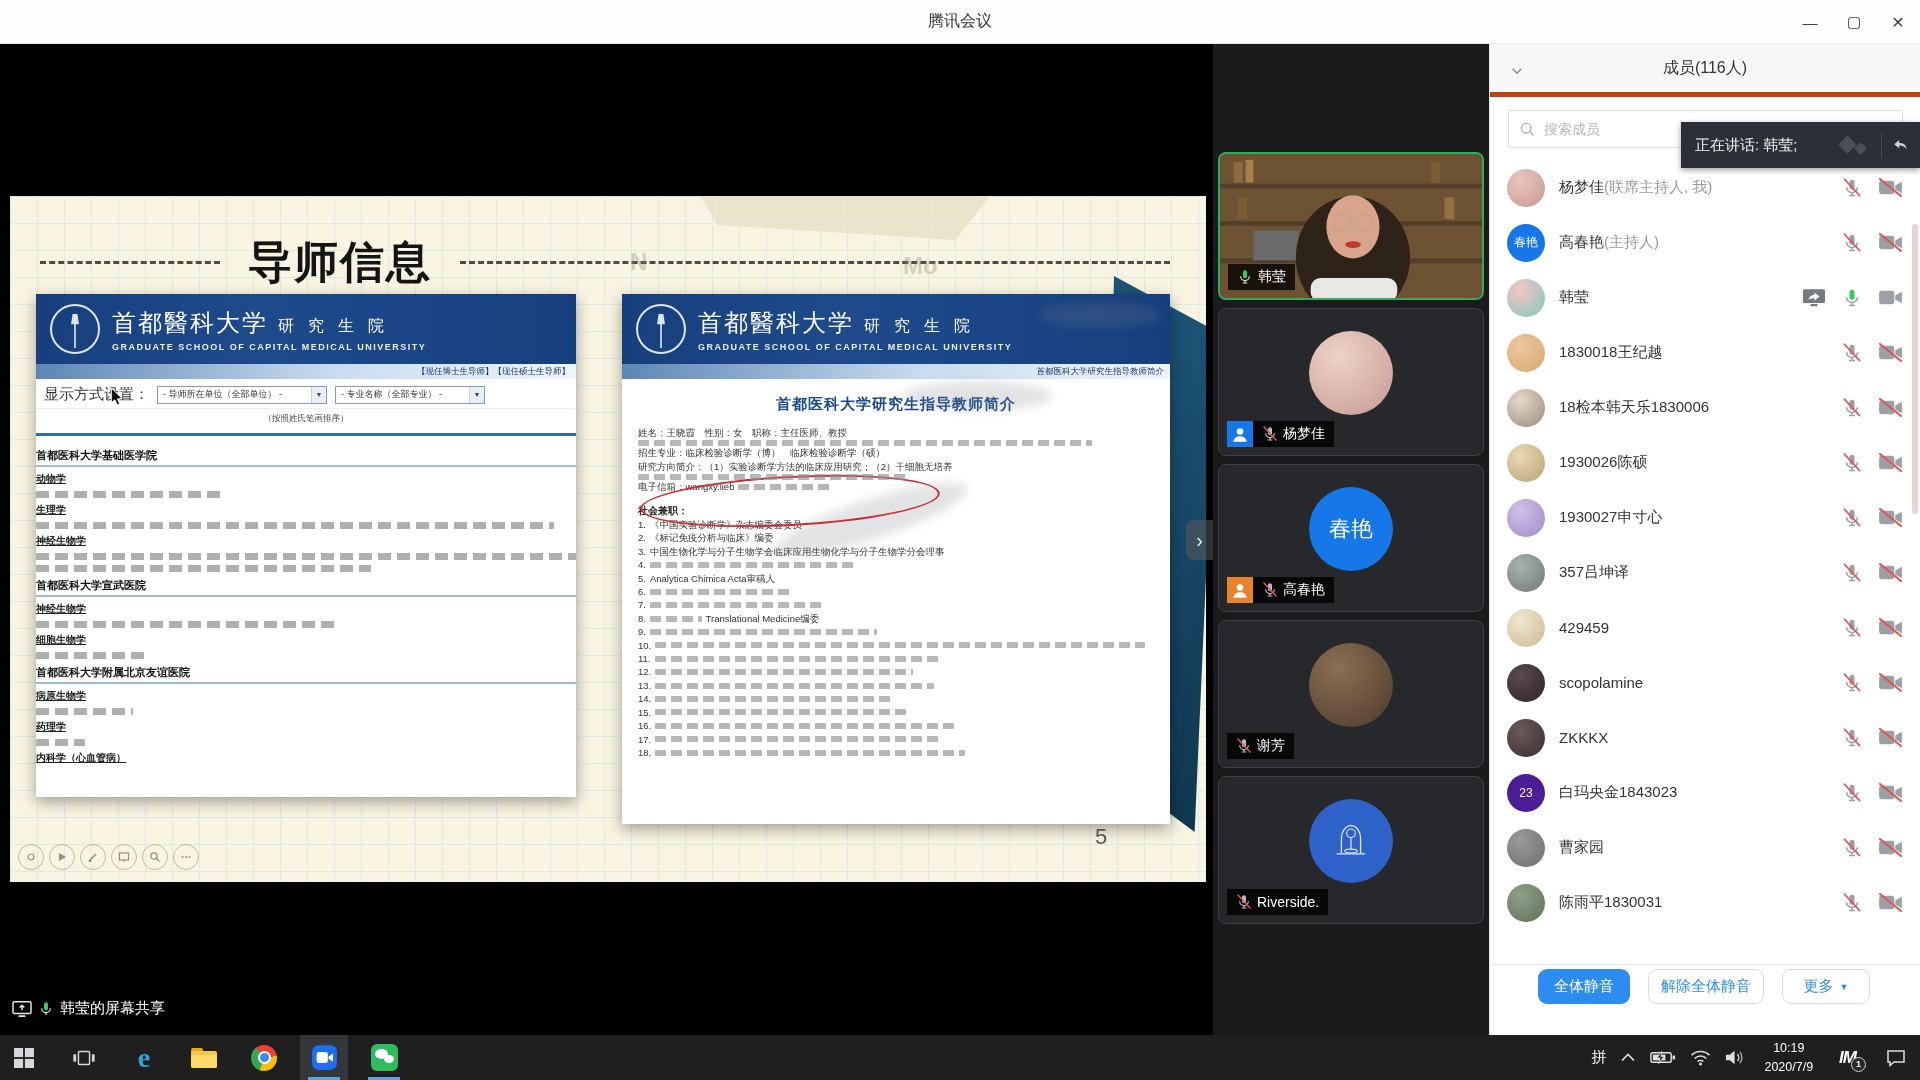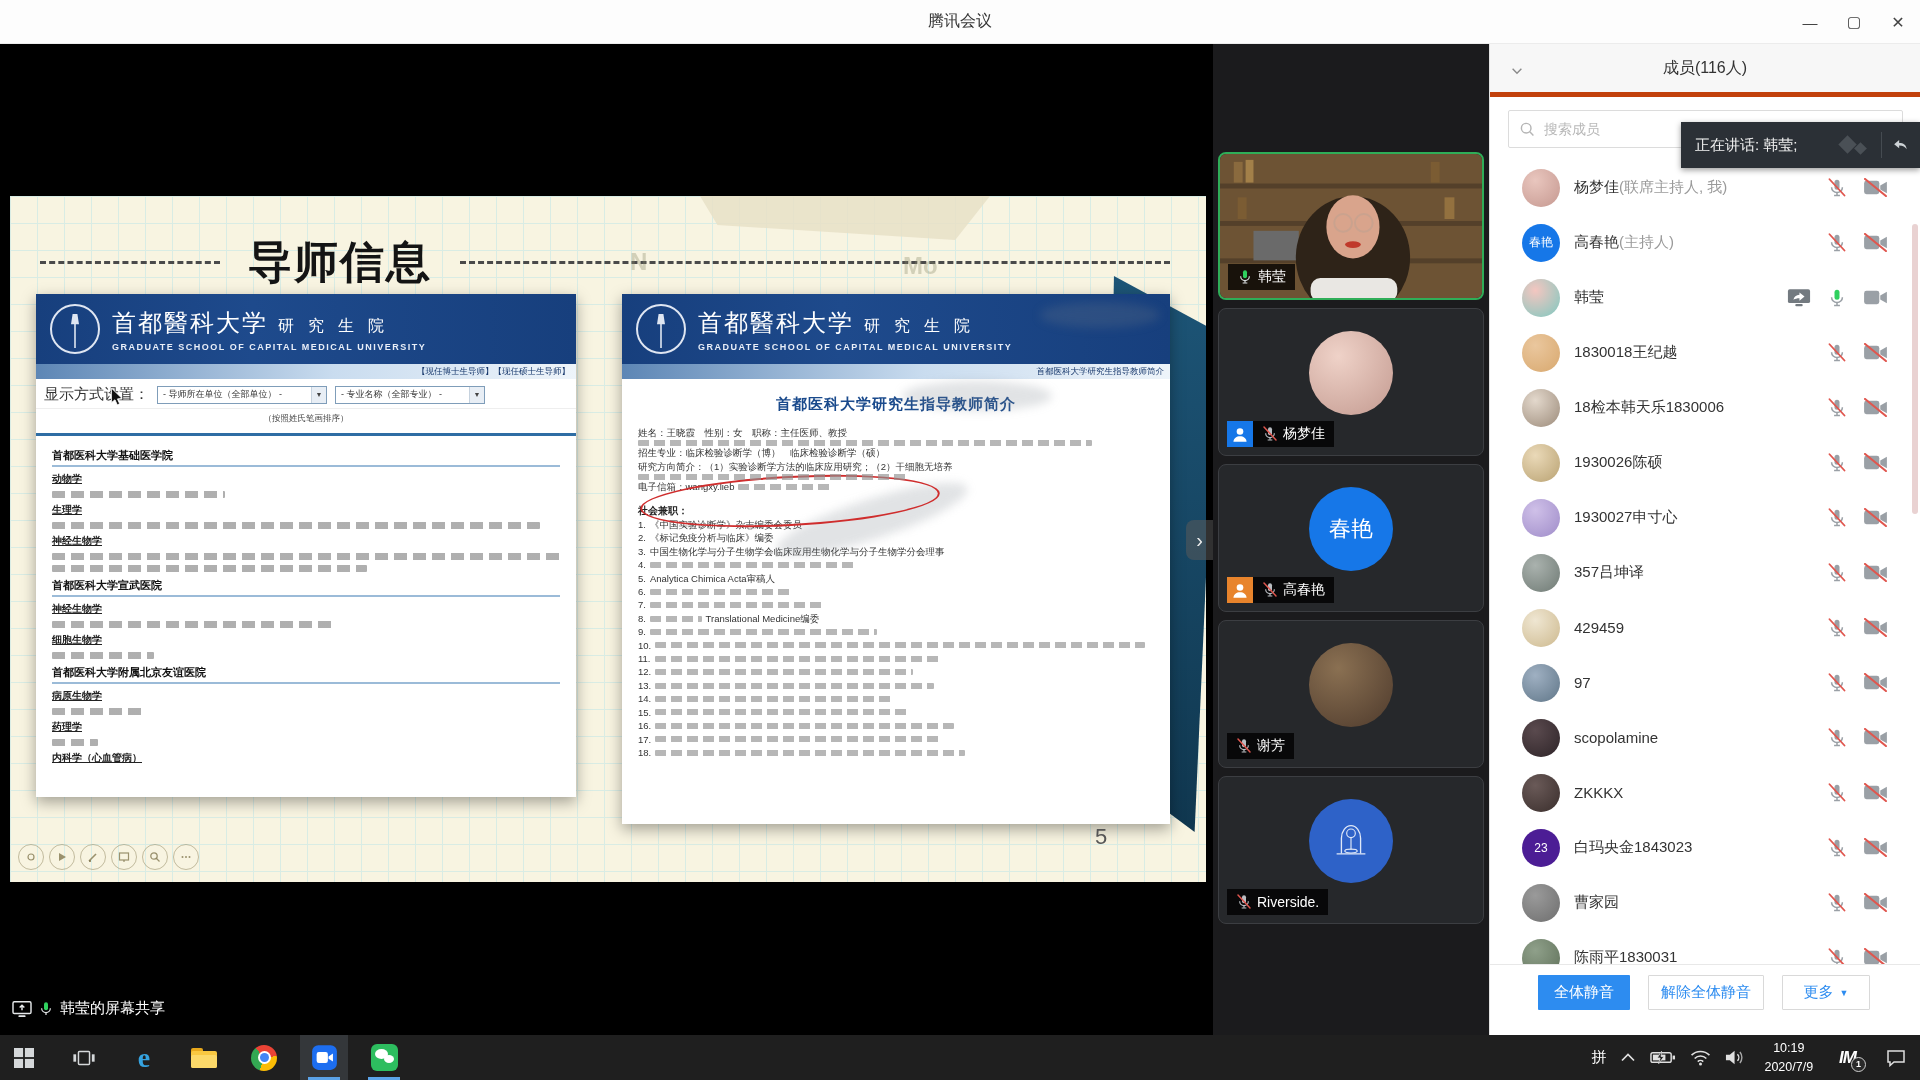--- a/index.html
+++ b/index.html
@@ -56,21 +56,21 @@
   .strip-txt{font-size:8.5px;color:#15366b;}
   .ld-controls{display:flex;align-items:center;gap:8px;padding:6px 8px 4px;border-bottom:1px solid #eee;}
   .ld-label{font-size:15px;color:#333;}
   .dd{display:flex;align-items:center;border:1px solid #7f9db9;background:#fff;height:18px;
       font-size:9px;color:#333;padding-left:5px;}
   .dd .caret{width:15px;height:16px;margin-left:6px;border-left:1px solid #c6d2de;background:#e8eef5;
              display:flex;align-items:center;justify-content:center;font-size:7px;color:#444;}
   .ld-title{font-size:15px;font-weight:bold;color:#1a4a8c;text-align:center;margin-top:10px;letter-spacing:1px;}
   .ld-sub{font-size:8.5px;color:#444;text-align:center;margin-top:4px;}
   .ld-rule{height:3px;background:#2e6da4;margin-top:8px;}
-  .ld-body{padding:6px 16px;}
+  .ld-body{padding:6px 0;}
   .ld-sec-h{font-size:11px;font-weight:bold;color:#111;margin:6px 0 2px;}
   .ld-sec-line{height:2px;background:#9bbbd8;margin-bottom:3px;}
   .ld-cat{font-size:10px;font-weight:bold;color:#222;margin-top:5px;text-decoration:underline;}
   .names-blur{height:7px;margin:5px 0 2px;border-radius:1px;opacity:.7;
       background:repeating-linear-gradient(90deg,#8d8d8d 0 13px,transparent 13px 19px);}
   .rd-body{padding:4px 16px;position:relative;}
   .rd-title{font-size:15px;font-weight:bold;color:#1a4a8c;text-align:center;margin-top:12px;letter-spacing:1px;}
   .rd-line{font-size:9.5px;color:#333;line-height:14px;display:flex;align-items:center;gap:4px;}
   .rd-info{margin-top:12px;position:relative;}
   .b-bar{display:inline-block;height:6px;border-radius:1px;opacity:.65;vertical-align:middle;
@@ -115,30 +115,30 @@
             border-bottom:5px solid #c2410c;display:flex;align-items:center;justify-content:center;}
   .m-title{font-size:16px;color:#333;}
   .m-collapse{position:absolute;left:16px;top:16px;width:22px;height:22px;display:flex;
               align-items:center;justify-content:center;}
   .m-search-wrap{position:absolute;left:18px;top:66px;width:395px;height:38px;}
   .m-search{width:100%;height:100%;border:1px solid #dcdcdc;border-radius:2px;background:#fff;
             display:flex;align-items:center;padding:0 10px;gap:7px;}
   .m-search input{border:0;outline:0;flex:1;font-size:14px;color:#333;font-family:inherit;background:transparent;}
   .m-search input::placeholder{color:#b8b8b8;}
   .member-list{position:absolute;left:0;top:116px;bottom:71px;width:100%;overflow:hidden;}
-  .m-row{height:55px;display:flex;align-items:center;padding:0 32px;}
+  .m-row{height:55px;display:flex;align-items:center;padding:0 17px;}
   .m-avatar{width:38px;height:38px;border-radius:50%;flex:none;display:flex;align-items:center;
             justify-content:center;color:#fff;font-size:12px;}
   .m-name{flex:1;margin-left:14px;font-size:15px;color:#333;white-space:nowrap;overflow:hidden;}
   .m-role{color:#9a9a9a;}
   .m-icons{display:flex;align-items:center;gap:16px;flex:none;}
   .m-scrollbar{position:absolute;right:2px;top:180px;width:6px;height:290px;background:#e9d2d2;border-radius:3px;}
   .m-footer{position:absolute;left:0;bottom:0;width:100%;height:71px;background:#fff;
             border-top:1px solid #e8e8e8;}
-  .f-btn{position:absolute;top:10px;height:35px;border-radius:1px;font-size:15px;display:flex;
+  .f-btn{position:absolute;top:4px;height:35px;border-radius:9px;font-size:15px;display:flex;
          align-items:center;justify-content:center;font-family:inherit;}
   .f-mute{left:48px;width:92px;background:#2d8cf0;color:#fff;border:0;}
   .f-unmute{left:158px;width:116px;background:#fff;color:#2d8cf0;border:1px solid #d9d9d9;}
   .f-more{left:292px;width:88px;background:#fff;color:#2d8cf0;border:1px solid #d9d9d9;gap:6px;}
   .f-more .caret{font-size:9px;}
 
   
   .toast{position:absolute;right:0;top:78px;width:239px;height:46px;background:#2b3036;z-index:60;
          display:flex;align-items:center;box-shadow:0 2px 6px rgba(0,0,0,.4);}
   .toast-text{color:#f2f2f2;font-size:15px;padding-left:14px;flex:1;white-space:nowrap;}
@@ -729,38 +729,20 @@
                 <line x1="3" y1="1.5" x2="21" y2="21" stroke="#e0564e" stroke-width="2.2" stroke-linecap="round"></line>
               </svg>
               <svg class="ic" width="25" height="19" viewBox="0 0 26 20">
                 <rect x="1" y="3" width="16" height="14" rx="2.5" fill="#9aa0a6"></rect>
                 <polygon points="18,8 25,4 25,16 18,12" fill="#9aa0a6"></polygon>
                 <line x1="2" y1="1" x2="24" y2="19" stroke="#e0564e" stroke-width="2.2" stroke-linecap="round"></line>
               </svg>
             </div>
           </div>
           <div class="m-row">
-            <div class="m-avatar" style="background:radial-gradient(circle at 35% 30%, #9fb0c2, #607688);"></div>
-            <div class="m-name">97</div>
-            <div class="m-icons">
-              <svg class="ic" width="20" height="20" viewBox="0 0 24 24">
-                <rect x="9" y="2" width="6" height="12" rx="3" fill="#9aa0a6"></rect>
-                <path d="M5.5 11a6.5 6.5 0 0 0 13 0" fill="none" stroke="#9aa0a6" stroke-width="1.8"></path>
-                <line x1="12" y1="17.5" x2="12" y2="20.5" stroke="#9aa0a6" stroke-width="1.8"></line>
-                <line x1="8.5" y1="21" x2="15.5" y2="21" stroke="#9aa0a6" stroke-width="1.8"></line>
-                <line x1="3" y1="1.5" x2="21" y2="21" stroke="#e0564e" stroke-width="2.2" stroke-linecap="round"></line>
-              </svg>
-              <svg class="ic" width="25" height="19" viewBox="0 0 26 20">
-                <rect x="1" y="3" width="16" height="14" rx="2.5" fill="#9aa0a6"></rect>
-                <polygon points="18,8 25,4 25,16 18,12" fill="#9aa0a6"></polygon>
-                <line x1="2" y1="1" x2="24" y2="19" stroke="#e0564e" stroke-width="2.2" stroke-linecap="round"></line>
-              </svg>
-            </div>
-          </div>
-          <div class="m-row">
             <div class="m-avatar" style="background:radial-gradient(circle at 35% 30%, #5a4a4e, #2e2428);"></div>
             <div class="m-name">scopolamine</div>
             <div class="m-icons">
               <svg class="ic" width="20" height="20" viewBox="0 0 24 24">
                 <rect x="9" y="2" width="6" height="12" rx="3" fill="#9aa0a6"></rect>
                 <path d="M5.5 11a6.5 6.5 0 0 0 13 0" fill="none" stroke="#9aa0a6" stroke-width="1.8"></path>
                 <line x1="12" y1="17.5" x2="12" y2="20.5" stroke="#9aa0a6" stroke-width="1.8"></line>
                 <line x1="8.5" y1="21" x2="15.5" y2="21" stroke="#9aa0a6" stroke-width="1.8"></line>
                 <line x1="3" y1="1.5" x2="21" y2="21" stroke="#e0564e" stroke-width="2.2" stroke-linecap="round"></line>
               </svg>

